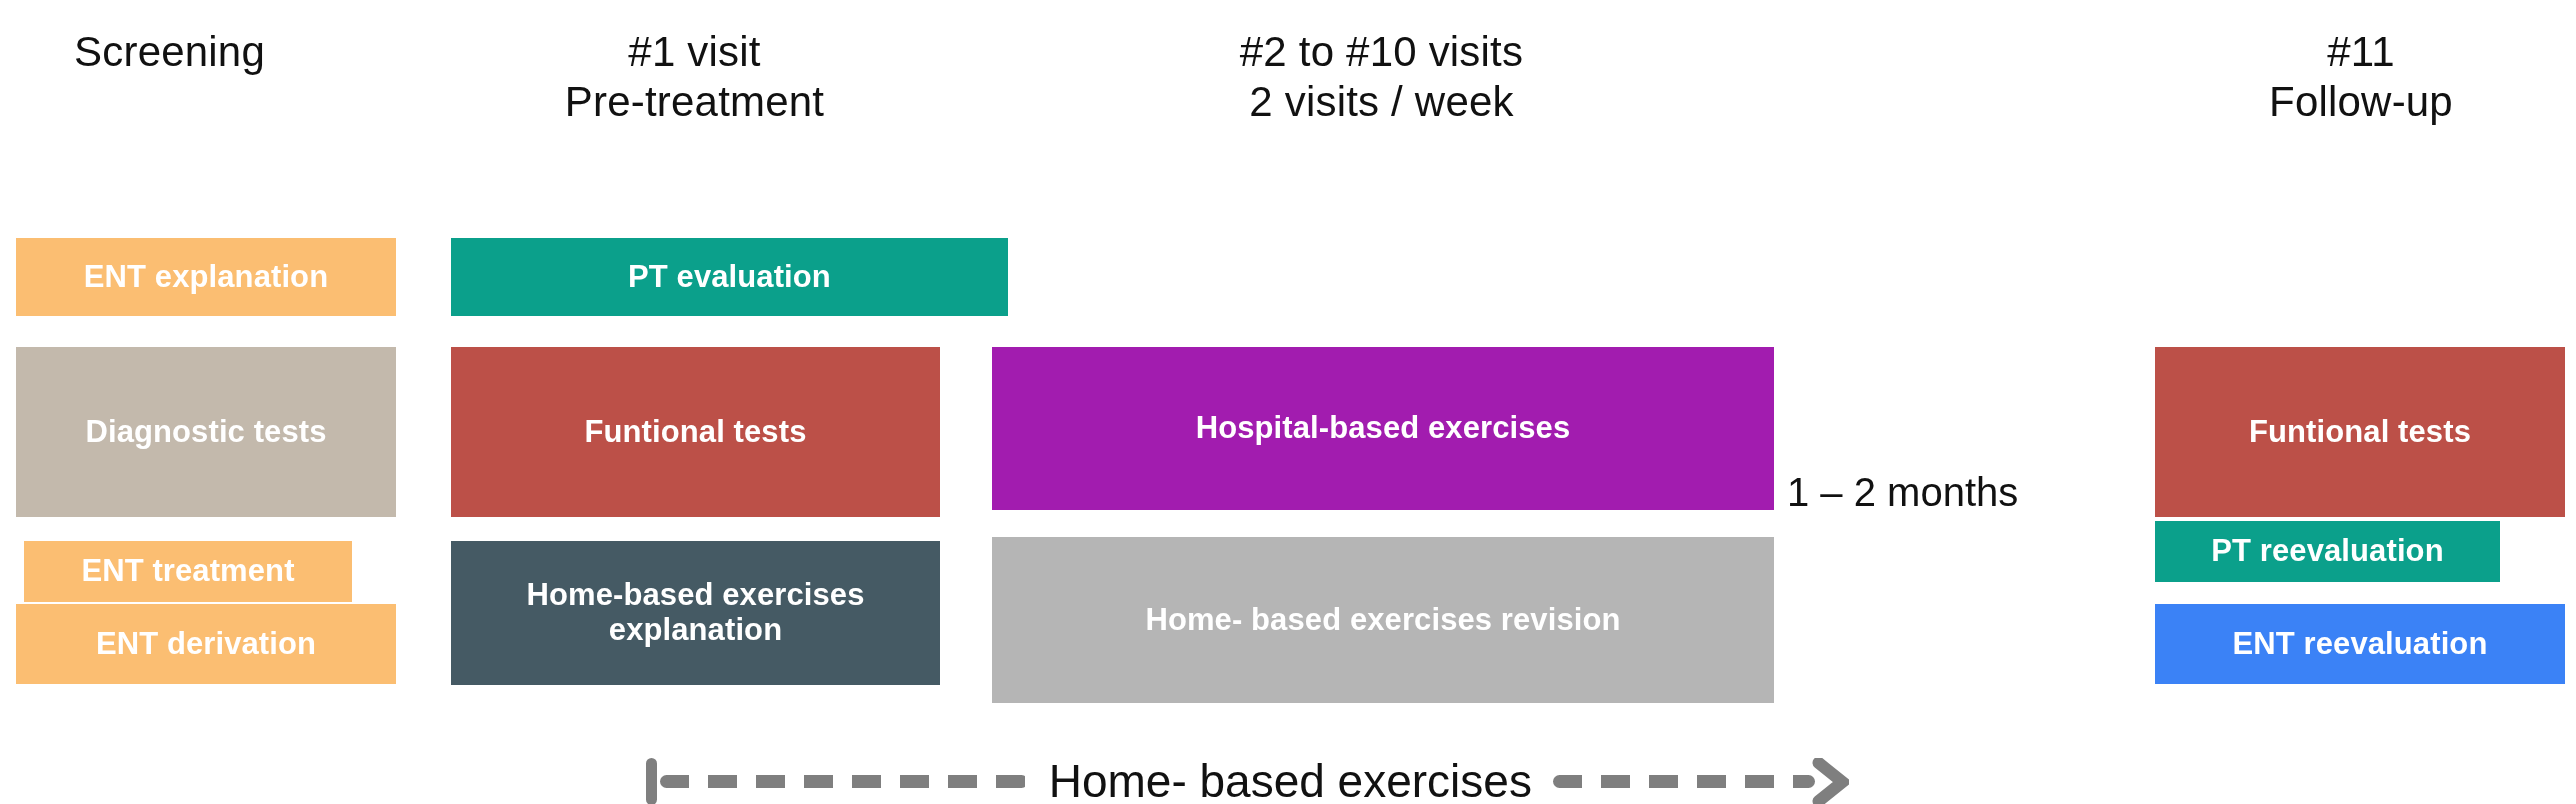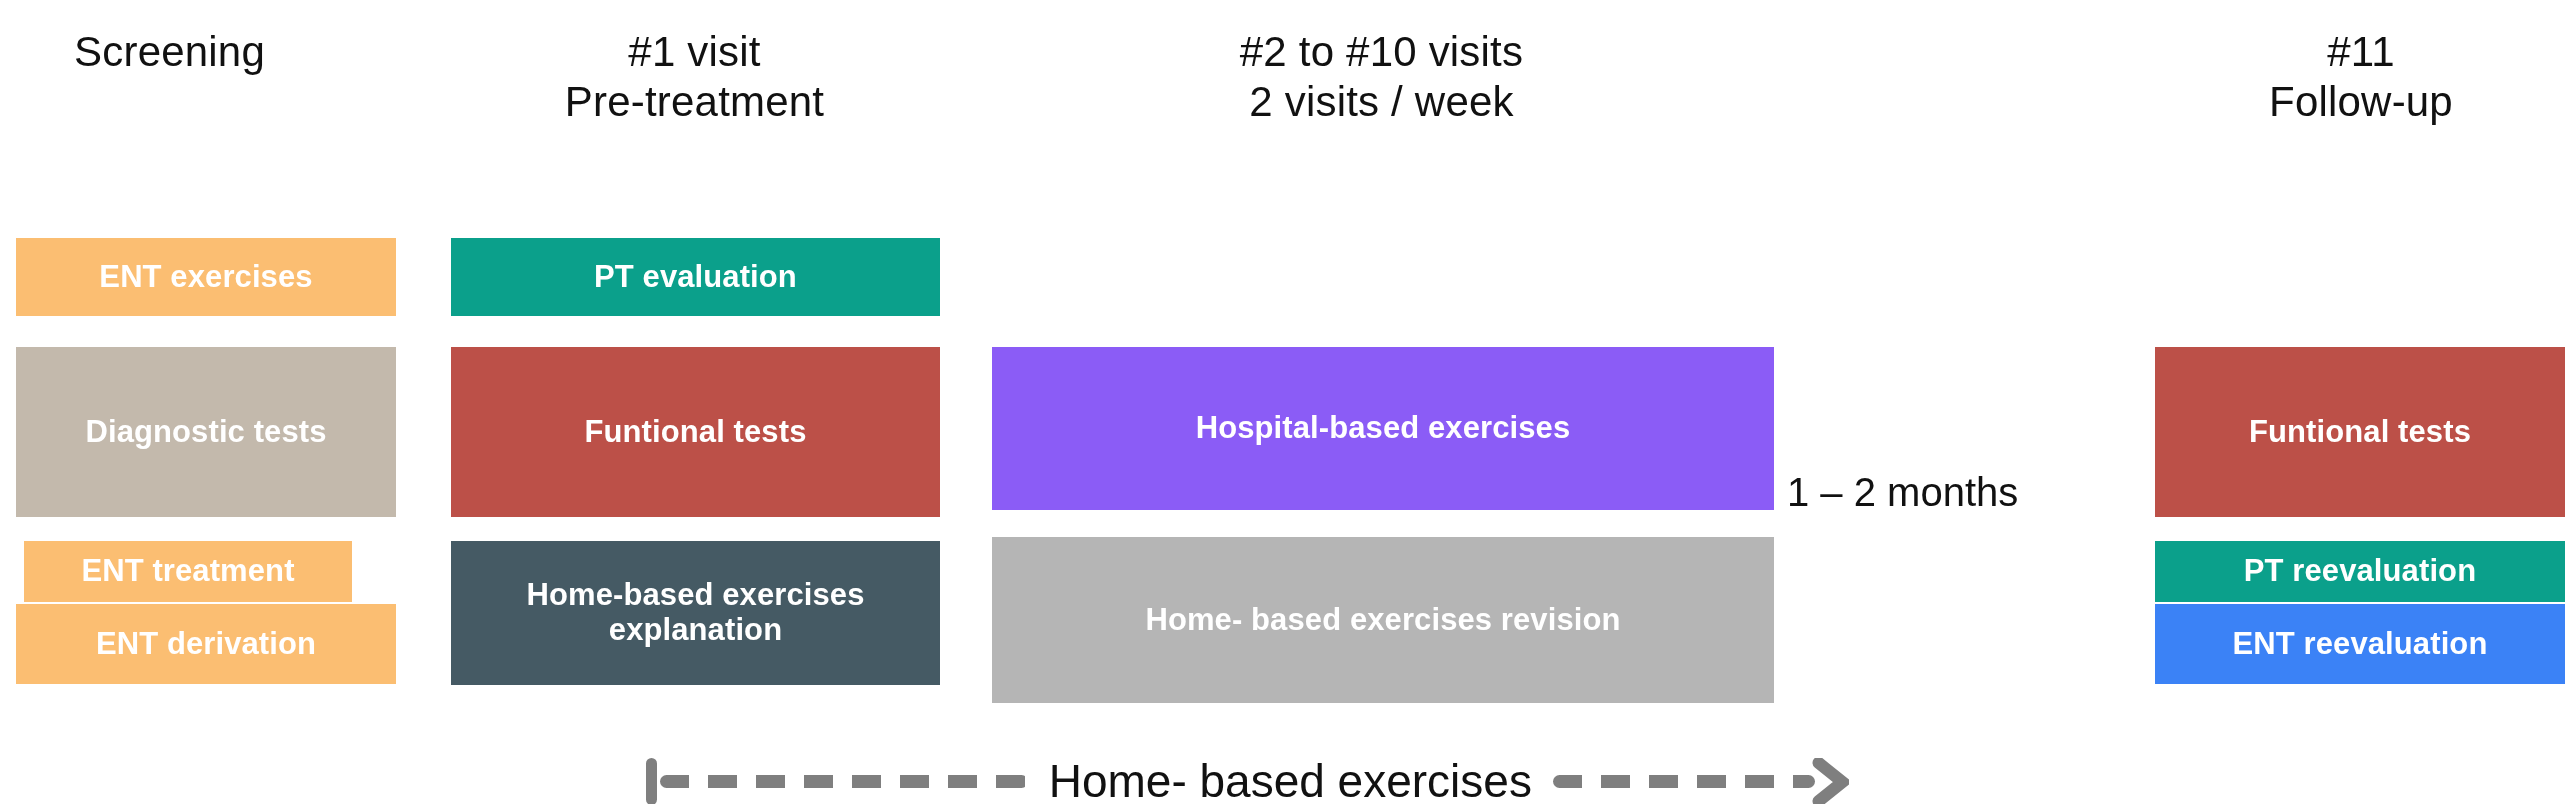--- a/index.html
+++ b/index.html
@@ -132,62 +132,62 @@
     <div class="head-line1">#2 to #10 visits</div>
     <div class="head-line2">2 visits / week</div>
   </div>
 
   <div class="col-head" style="left:2157px; top:1.6px; width:408px; height:105px;">
     <div class="head-line1">#11</div>
     <div class="head-line2">Follow-up</div>
   </div>
 
   <div class="box" style="left:16px; top:212px; width:380px; height:78px; background:#FBBE72;">
-    <span>ENT exercises</span>
+    <span>ENT explanation</span>
   </div>
 
   <div class="box" style="left:16px; top:321px; width:380px; height:170px; background:#C3B9AC;">
     <span>Diagnostic tests</span>
   </div>
 
   <div class="box" style="left:24px; top:515px; width:328px; height:61px; background:#FBBE72;">
     <span>ENT treatment</span>
   </div>
 
   <div class="box" style="left:16px; top:578px; width:380px; height:80px; background:#FBBE72;">
     <span>ENT derivation</span>
   </div>
 
-  <div class="box" style="left:451px; top:212px; width:489px; height:78px; background:#0BA08B;">
+  <div class="box" style="left:451px; top:212px; width:557px; height:78px; background:#0BA08B;">
     <span>PT evaluation</span>
   </div>
 
   <div class="box" style="left:451px; top:321px; width:489px; height:170px; background:#BC5048;">
     <span>Funtional tests</span>
   </div>
 
   <div class="box two-line" style="left:451px; top:515px; width:489px; height:144px; background:#455A64;">
     <span>Home-based exercises explanation</span>
   </div>
 
-  <div class="box" style="left:992px; top:321px; width:782px; height:163px; background:#8b5cf6;">
+  <div class="box" style="left:992px; top:321px; width:782px; height:163px; background:#a21caf;">
     <span>Hospital-based exercises</span>
   </div>
 
   <div class="box" style="left:992px; top:511px; width:782px; height:166px; background:#B5B5B5;">
     <span>Home- based exercises revision</span>
   </div>
 
   <div class="duration" style="left:1787px; top:443px;">1 – 2 months</div>
 
   <div class="box" style="left:2155px; top:321px; width:410px; height:170px; background:#BC5048;">
     <span>Funtional tests</span>
   </div>
 
-  <div class="box" style="left:2155px; top:515px; width:410px; height:61px; background:#0BA08B;">
+  <div class="box" style="left:2155px; top:495px; width:345px; height:61px; background:#0BA08B;">
     <span>PT reevaluation</span>
   </div>
 
   <div class="box" style="left:2155px; top:578px; width:410px; height:80px; background:#3b82f6;">
     <span>ENT reevaluation</span>
   </div>
 
   <div class="arrow-row" style="left:646px; top:727px; height:57px;">
     <div class="arrow-cap"></div>
     <div class="dash-seg seg-left"></div>

